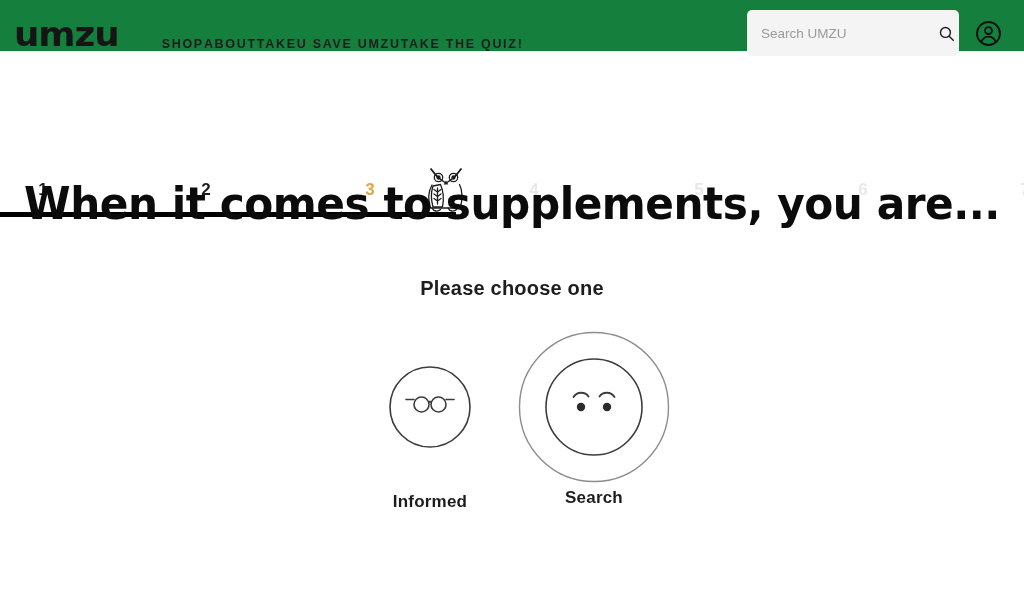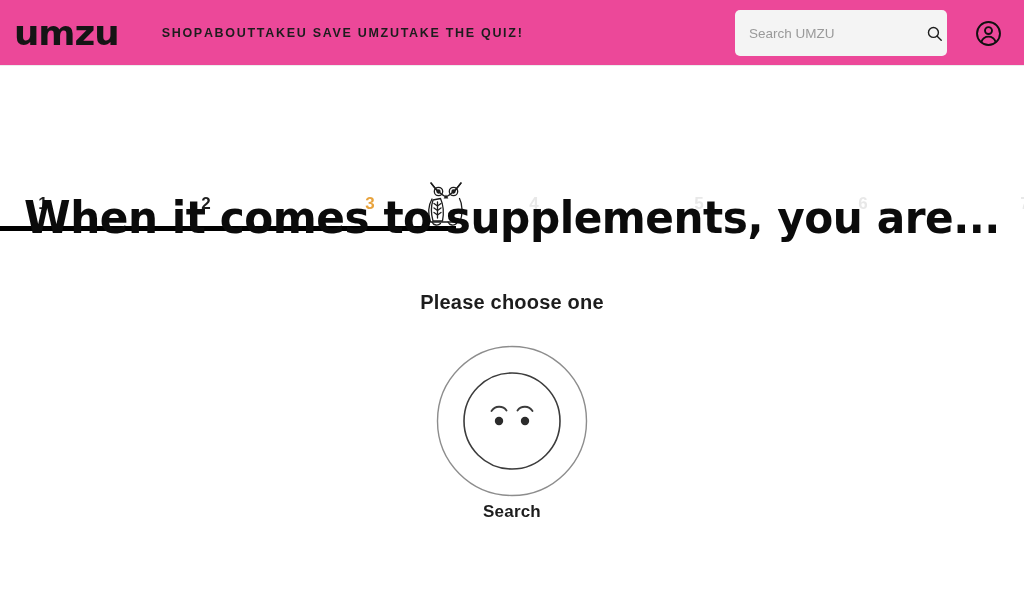--- a/index.html
+++ b/index.html
@@ -6,25 +6,25 @@
   html, body {
     width:1024px; height:597px;
     background:#ffffff;
     font-family:"Liberation Sans", sans-serif;
     overflow:hidden;
   }
 
   
   .header {
     position:relative;
-    height:66px;
-    background:#ec4899;
+    height:52px;
+    background:#15803d;
     border-bottom:1px solid #ececec;
     display:flex;
-    align-items:center;
+    align-items:flex-end;
   }
   .logo {
     margin-left:14px;
     font-family:"DejaVu Sans", sans-serif;
     font-weight:bold;
     font-size:34px;
     letter-spacing:-1px;
     color:#151515;
     line-height:1;
     transform:scaleX(1.05);
@@ -43,21 +43,20 @@
     white-space:nowrap;
     cursor:pointer;
     font-family:"Liberation Sans", sans-serif;
   }
   .header-right {
     position:absolute;
     right:0; top:0;
     height:66px;
     display:flex;
     align-items:center;
-    gap:12px;
   }
   .search-box {
     width:212px;
     height:46px;
     background:#f4f4f4;
     border-radius:5px;
     display:flex;
     align-items:center;
     padding:0 14px;
     margin-right:16px;
@@ -224,20 +223,33 @@
 </div>
 
 <div class="main">
 
   <h1 class="headline">When it comes to supplements, you are...</h1>
 
   <div class="subhead">Please choose one</div>
 
   <div class="options">
 
+    <div class="option opt-informed">
+      <div class="option-icon-slot">
+        <svg width="82" height="82" viewBox="0 0 82 82" fill="none" stroke="#3c3c3c" stroke-width="1.6" stroke-linecap="round">
+          <circle cx="41" cy="41" r="40"></circle>
+          <circle cx="32.5" cy="38.5" r="7.5"></circle>
+          <circle cx="49.5" cy="38.5" r="7.5"></circle>
+          <path d="M40 36.5 C41 34.8 41 34.8 42 36.5"></path>
+          <path d="M25 33.5 L17 33.5"></path>
+          <path d="M57 33.5 L65 33.5"></path>
+        </svg>
+      </div>
+      <div class="option-label">Informed</div>
+    </div>
 
     <div class="option opt-curious">
       <div class="option-icon-slot">
         <svg width="152" height="152" viewBox="0 0 152 152" fill="none" stroke="#3c3c3c" stroke-width="1.6" stroke-linecap="round">
           <circle cx="76" cy="76" r="74.5" stroke="#8d8d8d" stroke-width="1.4"></circle>
           <circle cx="76" cy="76" r="48"></circle>
           <circle cx="63" cy="76" r="4.2" fill="#2b2b2b" stroke="none"></circle>
           <circle cx="89" cy="76" r="4.2" fill="#2b2b2b" stroke="none"></circle>
           <path d="M55.5 66 C59 60.5 67 60.5 70.5 65.5" stroke-width="1.9"></path>
           <path d="M81.5 65.5 C85 60.5 93 60.5 96.5 66" stroke-width="1.9"></path>

